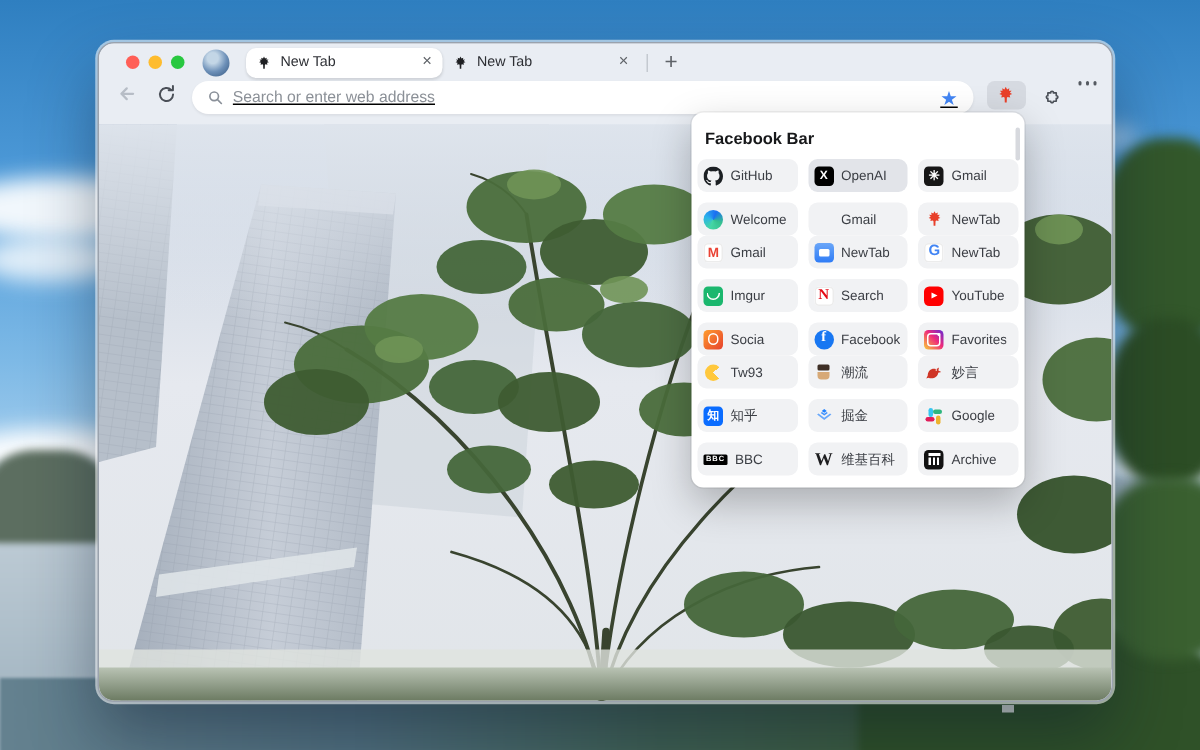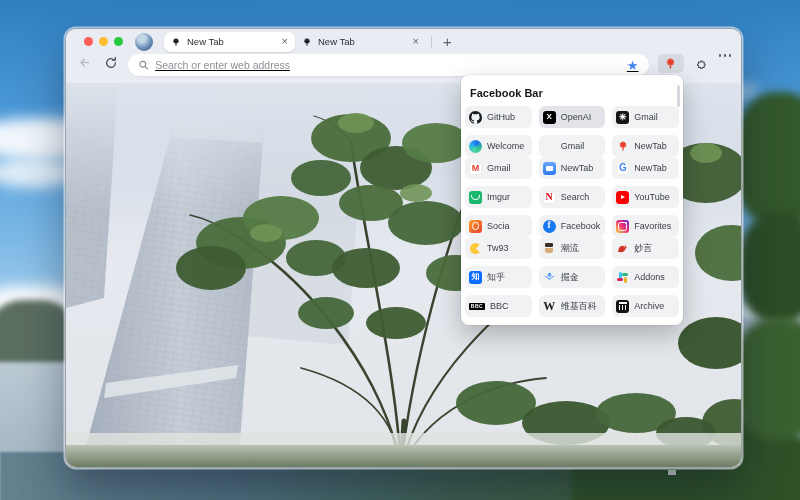--- a/index.html
+++ b/index.html
@@ -429,21 +429,21 @@
           </span>
           <span class="fav-label">掘金</span>
         </div>
         <div class="fav-item">
           <span class="ic ic-slack">
               <span class="s1"></span>
               <span class="s2"></span>
               <span class="s3"></span>
               <span class="s4"></span>
             </span>
-          <span class="fav-label">Addons</span>
+          <span class="fav-label">Google</span>
         </div>
         <div class="fav-item">
           <span class="ic ic-bbc">
               <span class="g">BBC</span>
             </span>
           <span class="fav-label">BBC</span>
         </div>
         <div class="fav-item">
           <span class="ic ic-wiki">
               <span class="g">W</span>

